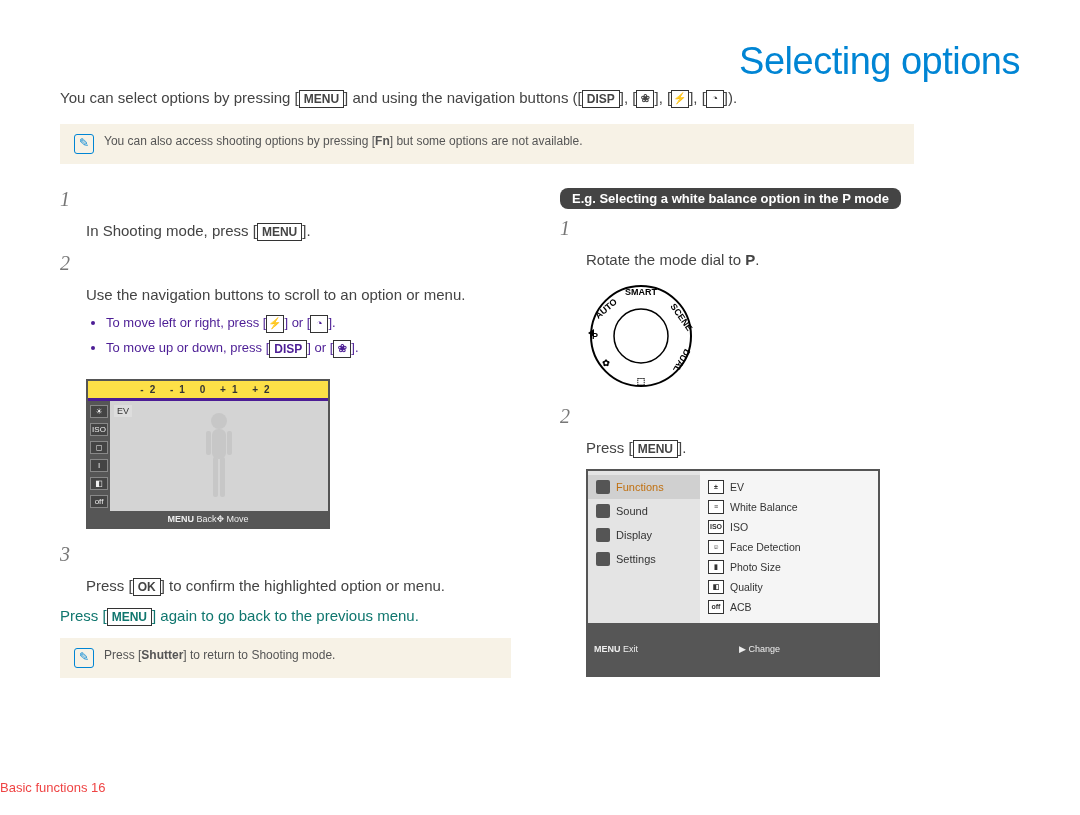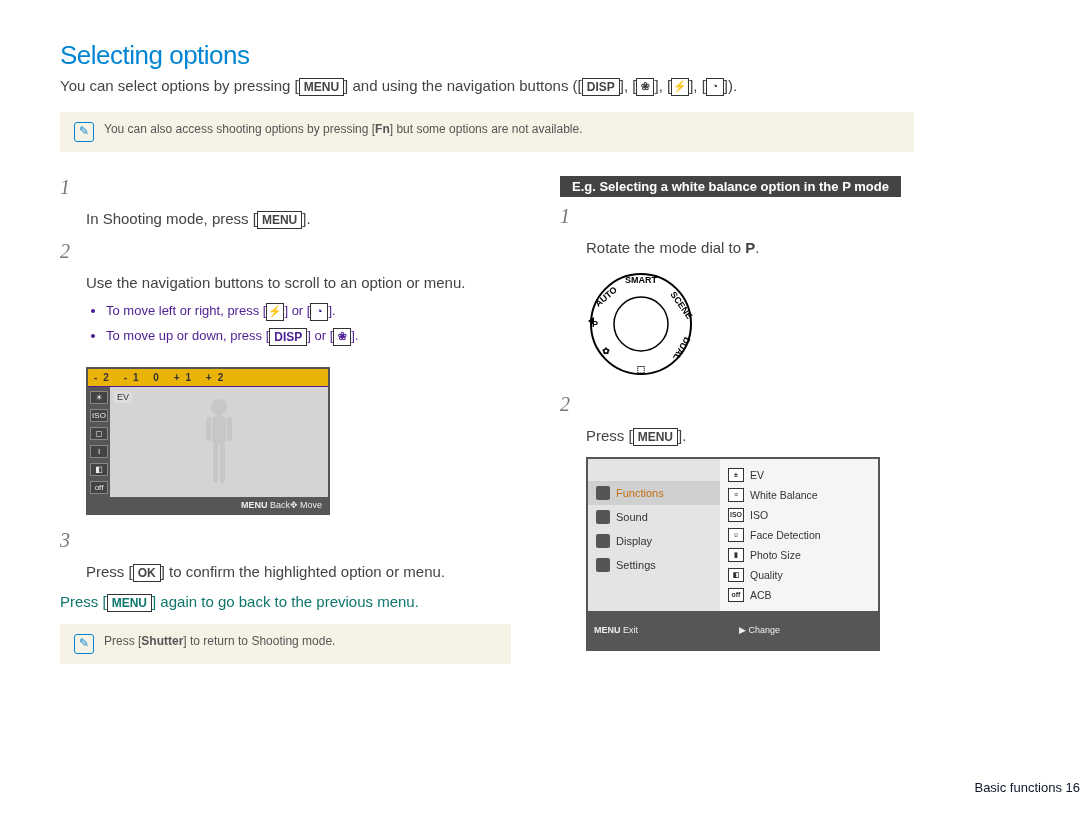--- a/index.html
+++ b/index.html
@@ -9,25 +9,26 @@
     background: #fff;
     color: #333;
     width: 1080px;
     height: 815px;
     box-sizing: border-box;
     padding: 40px 60px 20px 60px;
     position: relative;
   }
   h1.page-title {
     color: #0085d4;
-    font-size: 26px;
+    font-size: 38px;
     font-weight: 400;
     margin: 0 0 6px 0;
     font-family: "Helvetica Neue", Helvetica, Arial, sans-serif;
     letter-spacing: -0.5px;
+    text-align: right;
   }
   .intro {
     font-size: 15px;
     color: #444;
     margin-bottom: 16px;
   }
   .btn-label {
     display: inline-block;
     border: 1px solid #333;
     padding: 0 4px;
@@ -108,21 +109,21 @@
     font-size: 13px;
     color: #4c1d95;
   }
   .sub-bullets li {
     margin-bottom: 3px;
   }
   .pill {
     display: inline-block;
     background: #444;
     color: #fff;
-    border-radius: 0;
+    border-radius: 8px;
     padding: 3px 12px;
     font-size: 13px;
     font-weight: bold;
     margin: 14px 0 8px 0;
   }
   .plain {
     font-size: 15px;
     color: #0f766e;
     margin-bottom: 12px;
   }
@@ -133,26 +134,27 @@
   
   .lcd {
     width: 240px;
     border: 2px solid #555;
     background: #cfcfcf;
     font-size: 10px;
     margin-left: 26px;
     margin-bottom: 14px;
   }
   .lcd-top {
-    background: #eab308;
+    background: #fde047;
     padding: 3px 6px;
     color: #333;
     font-weight: bold;
     letter-spacing: 6px;
-    border-bottom: 1px solid #4c1d95;
+    text-align: center;
+    border-bottom: 3px solid #4c1d95;
     position: relative;
   }
   .lcd-body {
     display: flex;
     height: 110px;
   }
   .lcd-sidebar {
     width: 22px;
     background: #565656;
     display: flex;
@@ -191,21 +193,21 @@
     top:4px;
     font-size:9px;
     color:#333;
     background:#ddd;
     padding:1px 3px;
   }
   .lcd-bottom {
     background: #565656;
     color: #eee;
     display: flex;
-    justify-content: flex-end;
+    justify-content: center;
     padding: 3px 6px;
     font-size: 9px;
   }
   
   .mode-dial {
     width: 110px;
     height: 110px;
     margin: 8px 0 14px 26px;
     position: relative;
   }
@@ -217,23 +219,23 @@
     font-size: 11px;
     margin-left: 26px;
     display: flex;
     flex-direction: column;
   }
   .menu-body {
     display: flex;
     flex: 1;
   }
   .menu-left {
-    width: 132px;
+    width: 112px;
     background: #e4e4e4;
-    padding: 22px 0;
+    padding: 4px 0;
   }
   .menu-left .mitem {
     padding: 5px 8px;
     display: flex;
     align-items: center;
     gap: 6px;
     color: #333;
   }
   .menu-left .mitem.active {
     background: #d0d0d0;
@@ -272,30 +274,30 @@
     background:#fff;
   }
   .menu-bottom {
     background: #565656;
     color: #eee;
     display: flex;
     font-size: 9px;
   }
   .menu-bottom div {
     flex: 1;
-    padding: 14px 6px;
+    padding: 21px 6px;
   }
   .footer {
     position: absolute;
     bottom: 20px;
     left: 0;
     right: 0;
-    text-align: right;
+    text-align: left;
     font-size: 13px;
-    color: #0f172a;
+    color: #ef4444;
   }
 </style>
 </head>
 <body>
 
 <h1 class="page-title">Selecting options</h1>
 
 <div class="intro">
   <span>You can select options by pressing [</span><span class="btn-label">MENU</span><span>] and using the navigation buttons ([</span><span class="btn-label">DISP</span><span>], [</span><span class="icon-box">❀</span><span>], [</span><span class="icon-box">⚡</span><span>], [</span><span class="icon-box">◔</span><span>]).</span>
 </div>

